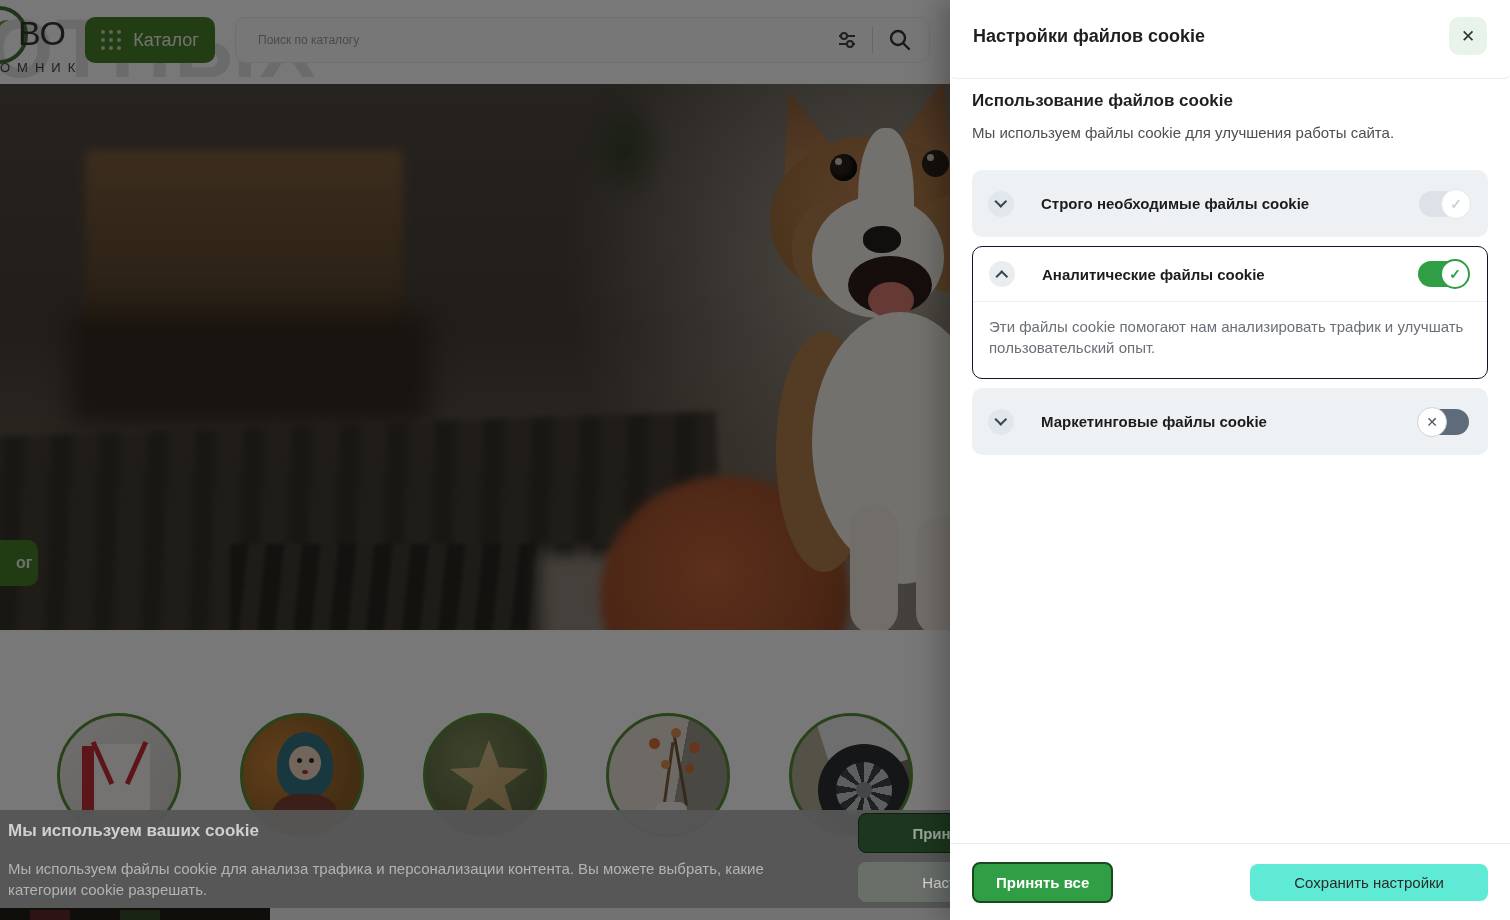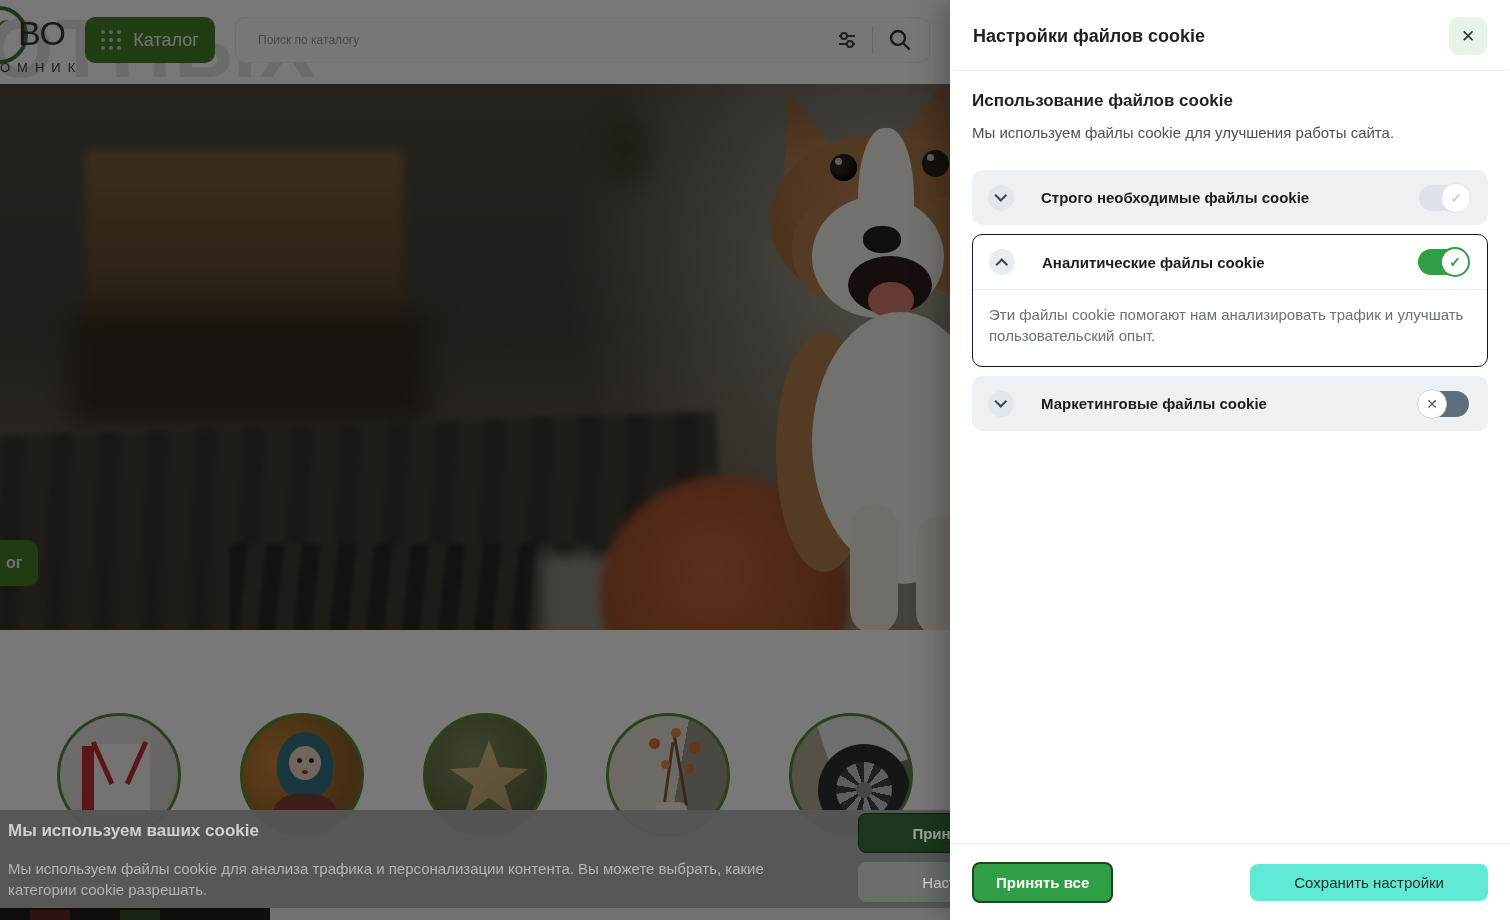--- a/index.html
+++ b/index.html
@@ -55,21 +55,21 @@
   .mouth { left:148px; top:172px; width:84px; height:58px; background:#241410; border-radius:50%; }
   .tongue { left:168px; top:198px; width:46px; height:36px; background:#d4756b; border-radius:50%; }
   .chest { left:112px; top:228px; width:176px; height:260px; background:#f4f0e9; border-radius:50%; }
   .shoulder-l { left:76px; top:248px; width:96px; height:240px; background:#b07a46; border-radius:50%; }
   .shoulder-r { left:228px; top:244px; width:96px; height:240px; background:#b07a46; border-radius:50%; }
   .chest2 { left:128px; top:250px; width:150px; height:250px; background:#f4f0e9; border-radius:50%; }
   .leg-l { left:150px; top:420px; width:48px; height:130px; background:#efe9df; border-radius:24px; }
   .leg-r { left:216px; top:432px; width:48px; height:120px; background:#efe9df; border-radius:24px; }
 
   .hero-subtitle { position:absolute; left:4px; top:24px; font-size:20px; color:#d8d8d8; z-index:4; width:900px; }
-  .hero-cta { position:absolute; left:0; top:456px; height:46px; width:38px; background:#3f7a1e; border:none; border-radius:0 10px 10px 0; color:#e9f0e4; font-size:16px; font-weight:600; text-align:left; padding-left:6px; cursor:pointer; z-index:4; }
+  .hero-cta { position:absolute; left:0; top:456px; height:46px; width:38px; background:#3f7a1e; border:none; border-radius:0 10px 10px 0; color:#e9f0e4; font-size:16px; font-weight:600; text-align:left; padding-left:16px; cursor:pointer; z-index:4; }
 
   .categories { position:absolute; left:0; top:630px; width:100%; height:290px; background:#ffffff; }
   .cat-row { position:absolute; left:57px; top:83px; display:flex; gap:59px; }
   .cat-circle { width:124px; height:124px; border-radius:50%; border:3px solid #4e8a2e; overflow:hidden; position:relative; cursor:pointer; }
   .cat-circle div { position:absolute; }
   
   .c1 { background:linear-gradient(135deg,#eceae6 0%,#cfccc7 100%); }
   .c1 .bagw { left:34px; top:28px; width:56px; height:72px; background:#f6f4f1; }
   .c1 .bagr { left:22px; top:30px; width:16px; height:70px; background:#c1272d; }
   .c1 .h1 { left:40px; top:24px; width:5px; height:46px; background:#c1272d; transform:rotate(-24deg); }
@@ -112,32 +112,32 @@
 
   
   .cookie-banner { position:absolute; left:0; top:810px; width:1510px; height:98px; background:rgba(86,86,86,0.97); z-index:20; }
   .cb-title { position:absolute; left:8px; top:11px; font-size:17px; font-weight:700; color:#cfcfcf; }
   .cb-text { position:absolute; left:8px; top:48px; width:800px; font-size:15px; line-height:21px; color:#b3b3b3; }
   .cb-accept { position:absolute; left:858px; top:3px; width:202px; height:40px; background:#1c371d; border:1px solid #0f1f10; border-radius:8px; color:#9aa89a; font-size:15px; font-weight:600; cursor:pointer; }
   .cb-config { position:absolute; left:858px; top:52px; width:202px; height:40px; background:#6a6f6a; border:none; border-radius:8px; color:#d6d6d6; font-size:15px; cursor:pointer; }
 
   
   .drawer { position:absolute; left:950px; top:0; width:560px; height:920px; background:#ffffff; z-index:30; box-shadow:-10px 0 26px rgba(0,0,0,0.25); }
-  .drawer-header { position:absolute; left:0; top:0; width:100%; height:71px; border-bottom:1px solid #ececec;border-radius:6px; }
+  .drawer-header { position:absolute; left:0; top:0; width:100%; height:79px; border-bottom:1px solid #ececec;border-radius:6px; }
   .drawer-title { position:absolute; left:23px; top:26px; font-size:18px; font-weight:700; color:#1f1f1f; }
   .drawer-close { position:absolute; right:23px; top:17px; width:38px; height:38px; background:#e8f4ea; border:none; border-radius:10px; font-size:17px; color:#333; cursor:pointer; display:flex; align-items:center; justify-content:center; }
 
   .drawer-body { position:absolute; left:0; top:71px; width:100%; padding:20px 22px 0; }
   .usage-title { font-size:17px; font-weight:700; color:#1f1f1f; margin-bottom:13px; }
   .usage-text { font-size:15px; color:#4f4f4f; margin-bottom:29px; }
 
   .acc-card { width:516px; border-radius:10px; margin-bottom:9px; }
   .acc-gray { background:#eef1f4; }
   .acc-white { background:#ffffff; border:1px solid #0f172a; }
-  .acc-head { height:55px; display:flex; align-items:center; padding:0 19px 0 16px; cursor:pointer; }
+  .acc-head { height:67px; display:flex; align-items:center; padding:0 19px 0 16px; cursor:pointer; }
   .acc-white .acc-head { height:54px; }
   .chev-circle { width:26px; height:26px; border-radius:50%; background:#e2e7eb; display:flex; align-items:center; justify-content:center; flex:0 0 auto; }
   .acc-white .chev-circle { background:#e9edf0; }
   .chev { width:9px; height:9px; border-left:2px solid #3e4751; border-bottom:2px solid #3e4751; display:block; }
   .chev.down { transform:rotate(-45deg) translate(1px,-2px); }
   .chev.up { transform:rotate(135deg) translate(2px,-1px); }
   .acc-label { flex:1; margin-left:27px; font-size:15px; font-weight:600; color:#1c1c1c; }
   .acc-divider { height:1px; background:#edf0f2; margin:0; }
   .acc-body { padding:14px 16px 20px; font-size:15px; line-height:21px; color:#6a7076; }
 

